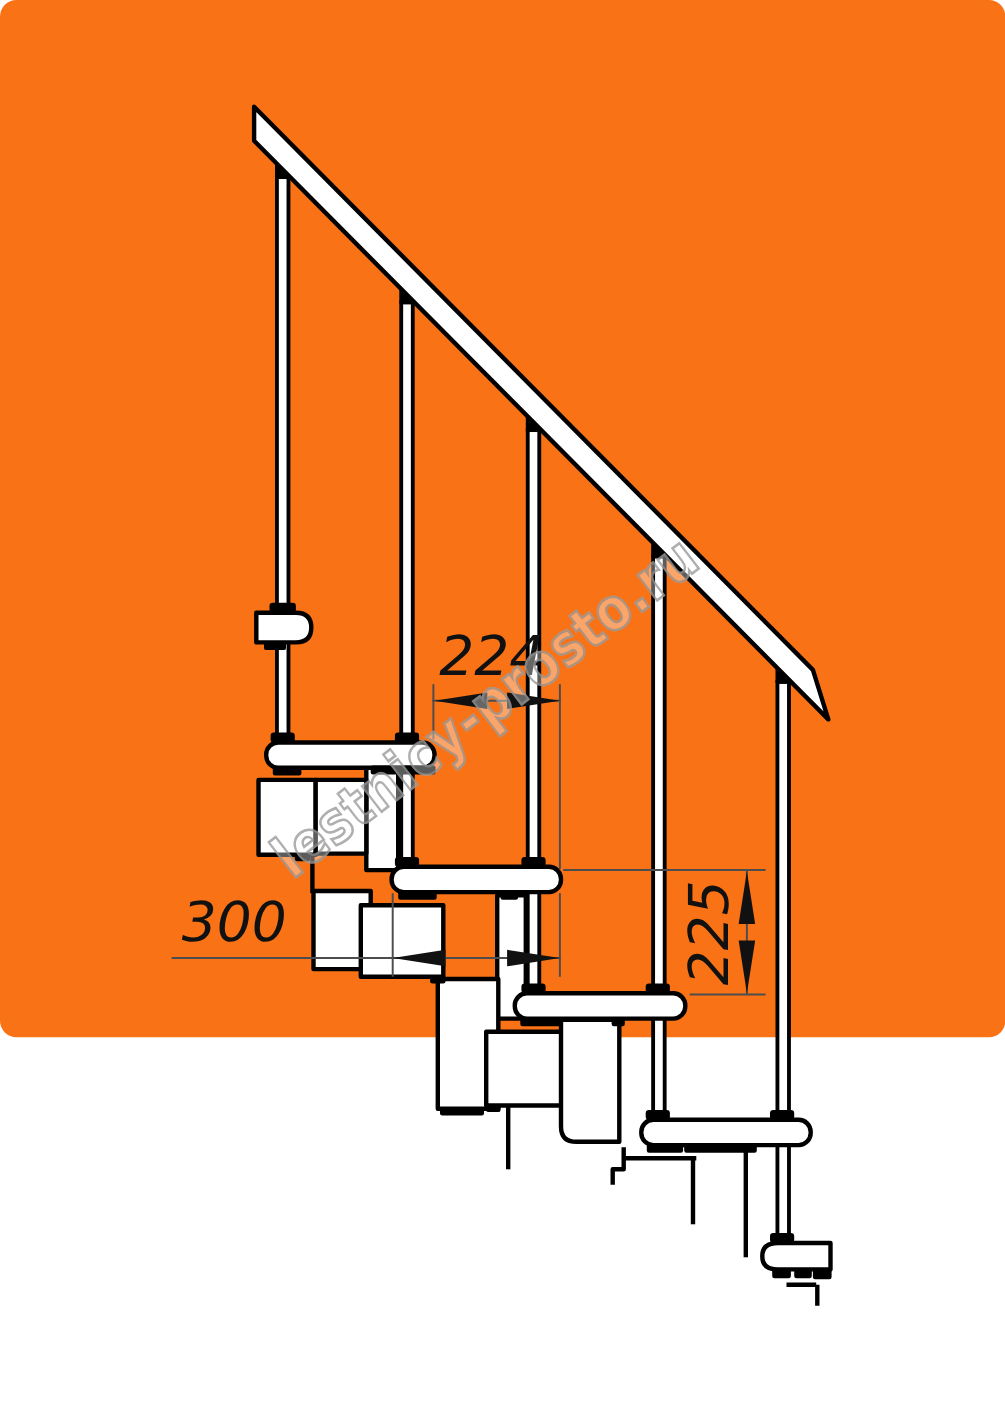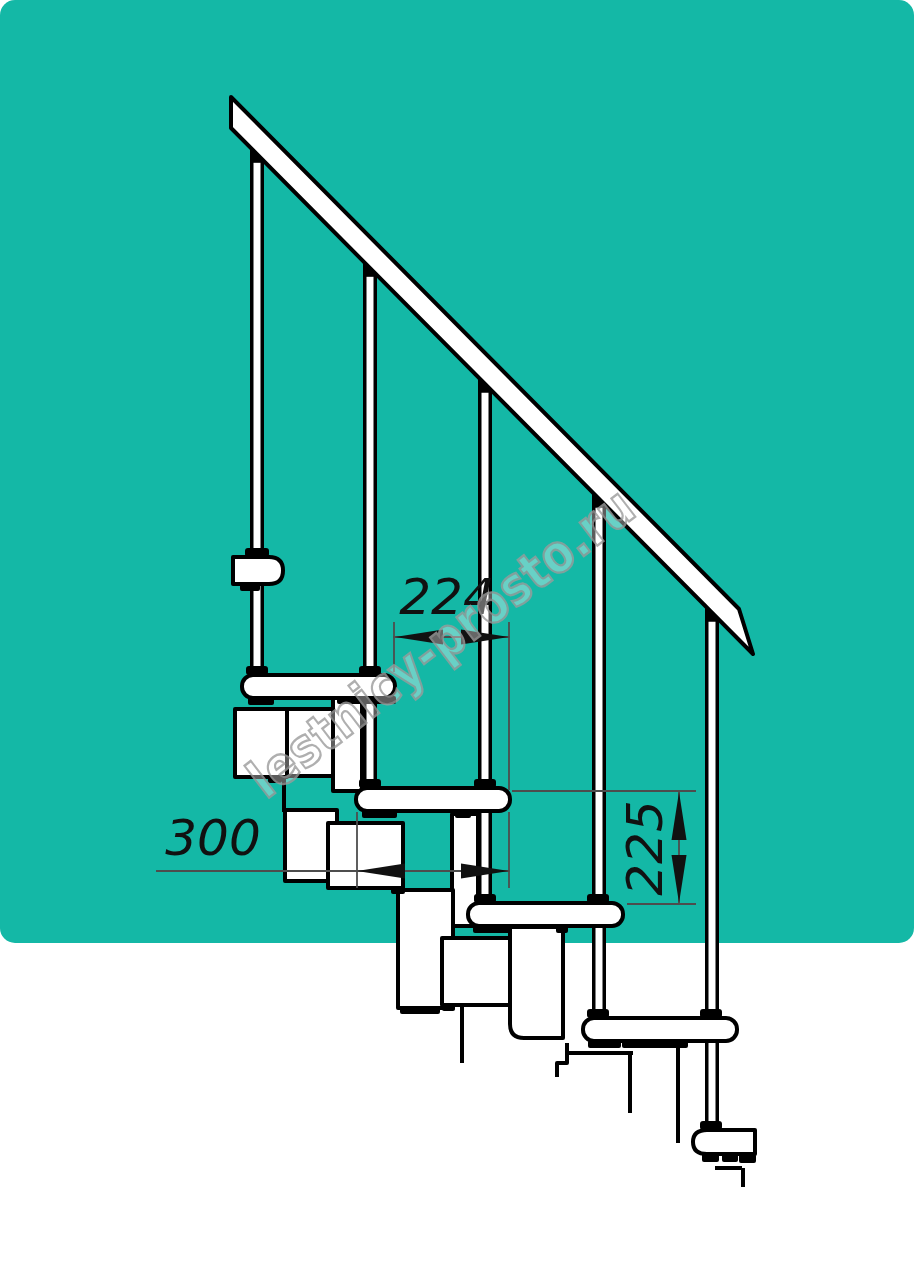--- a/index.html
+++ b/index.html
@@ -8,21 +8,21 @@
     background: #ffffff;
     width: 914px;
     height: 1280px;
     overflow: hidden;
     font-family: "DejaVu Sans", sans-serif;
   }
   .canvas {
     position: relative;
     width: 914px;
     height: 943px;
-    background: #14b8a6;
+    background: #f97316;
     border-radius: 15px;
   }
   svg { display: block; }
   .solid  { fill: #ffffff; stroke: #000000; stroke-width: 4; stroke-linejoin: round; }
   .solid-thin { fill: #ffffff; stroke: #000000; stroke-width: 3.5; }
   .blk    { fill: #000000; stroke: none; }
   .oline  { fill: none; stroke: #000000; stroke-width: 4; stroke-linejoin: round; }
   .dline  { fill: none; stroke: #4d4d4d; stroke-width: 1.8; }
   .dartow { fill: #111111; stroke: none; }
   .dim-text {

